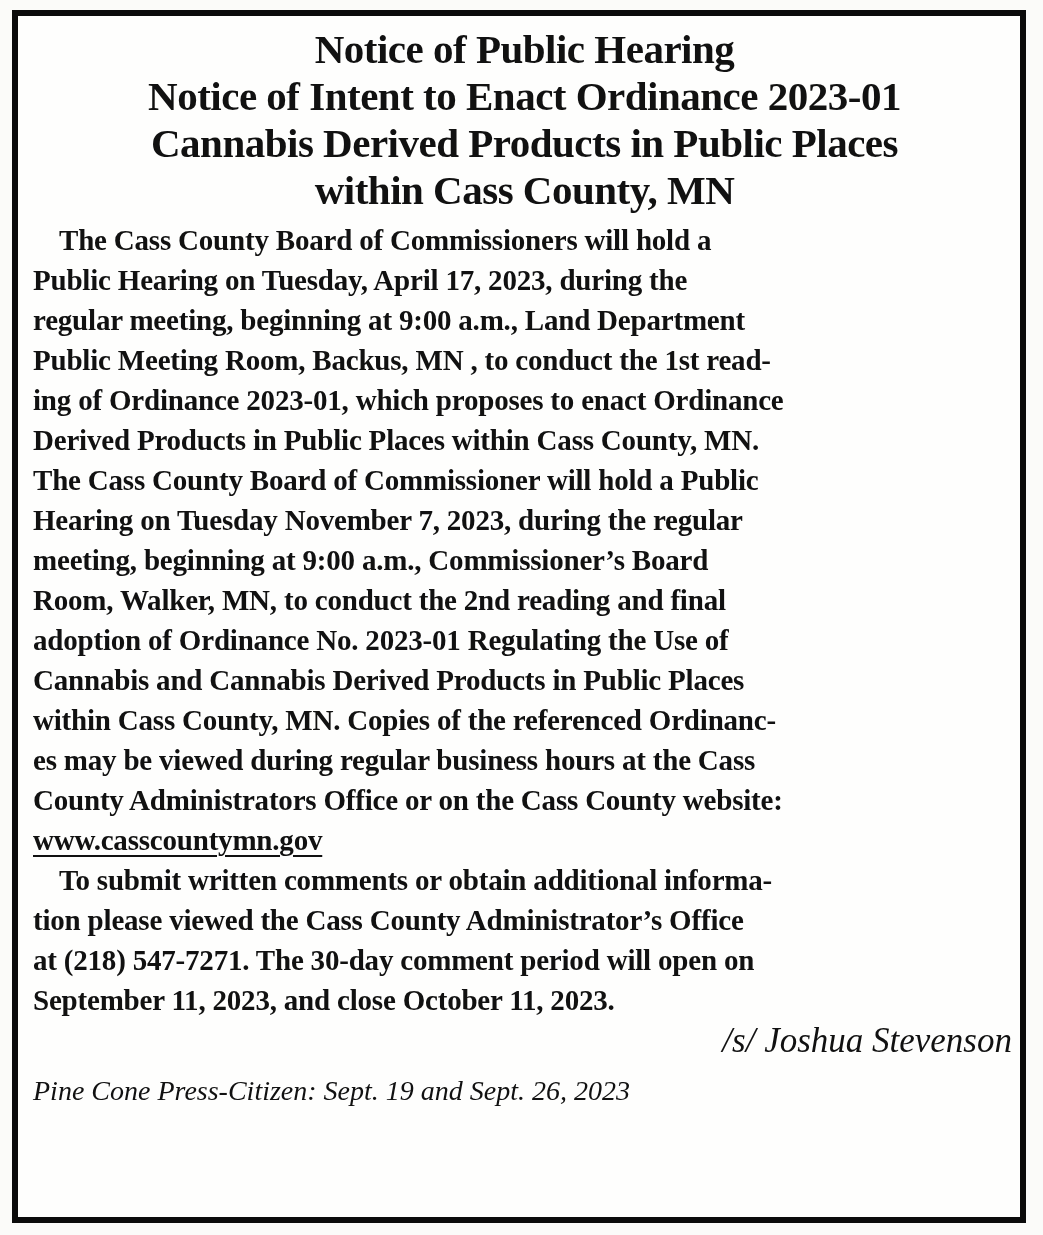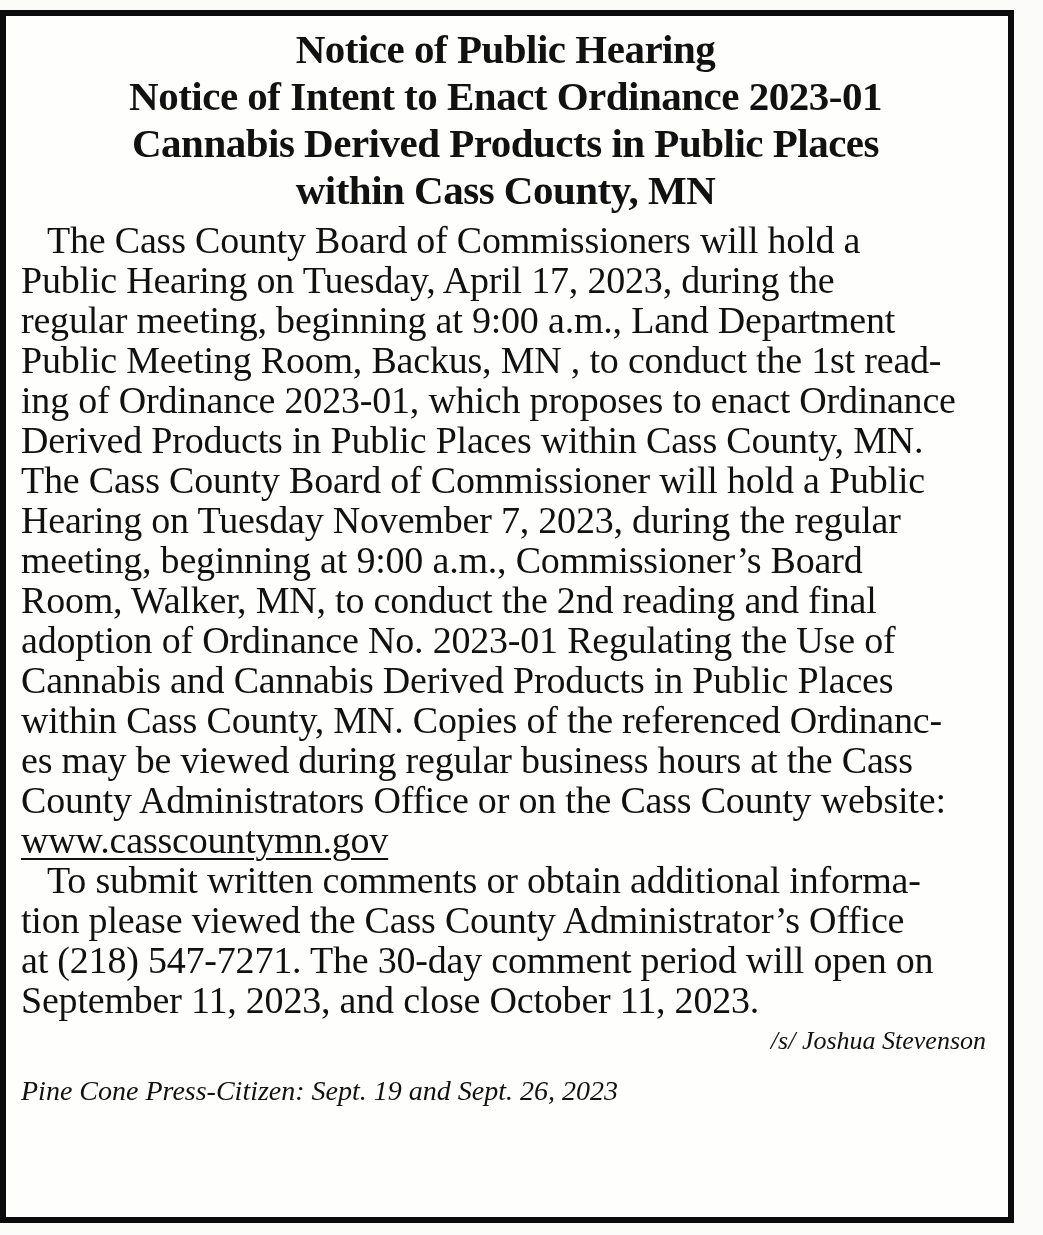--- a/index.html
+++ b/index.html
@@ -10,52 +10,53 @@
     background: #f4f4f1;
   }
   .page {
     position: relative;
     width: 1043px; height: 1235px;
     background: #fbfbf9;
     overflow: hidden;
   }
   .notice {
     position: absolute;
-    left: 0; top: 10px;
+    left: 12px; top: 10px;
     width: 1014px; height: 1213px;
     background: #fefefd;
     border: 6px solid #0b0b0b;
-    padding: 10px 18px 0 15px;
+    padding: 10px 4px 0 15px;
     overflow: hidden;
   }
   .title-block { text-align: center; }
   .title-line {
     font-weight: 700;
     font-size: 41px;
     line-height: 47px;
     letter-spacing: -0.5px;
     white-space: nowrap;
   }
   .body-block { margin-top: 6px; }
   .body-line {
-    font-size: 38px;
+    font-size: 29px;
     line-height: 40px;
     white-space: nowrap;
     letter-spacing: -0.2px;
+    font-weight: bold;
   }
   .body-line.indent { padding-left: 26px; }
   .body-line.underline {
     text-decoration: underline;
     text-decoration-thickness: 2px;
     text-underline-offset: 5px;
   }
   .signature {
     text-align: right;
     font-style: italic;
-    font-size: 26px;
+    font-size: 35px;
     line-height: 42px;
     padding-right: 4px;
     white-space: nowrap;
   }
   .footer {
     text-align: left;
     font-style: italic;
     font-size: 28px;
     line-height: 34px;
     margin-top: 12px;

